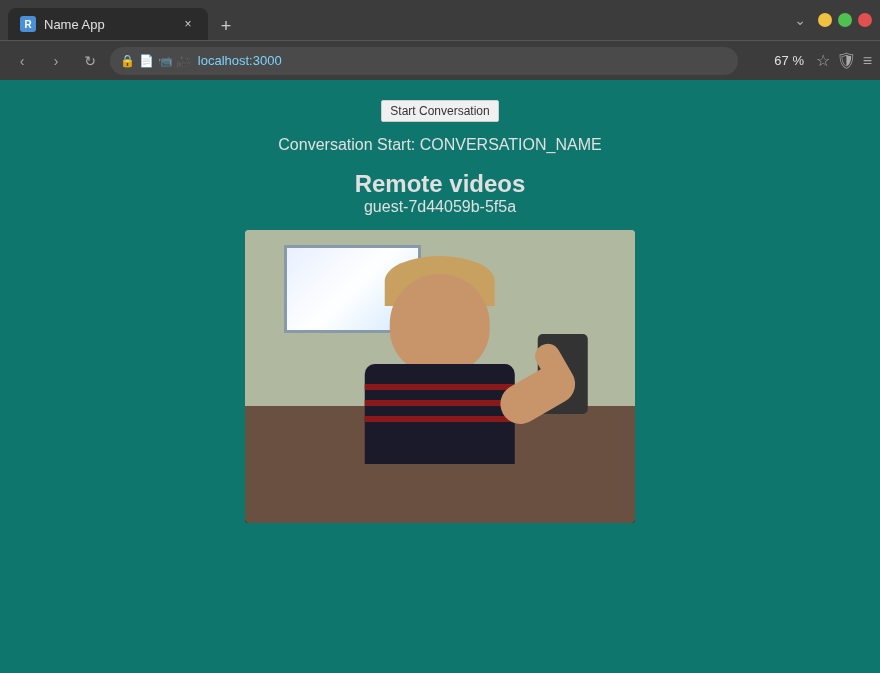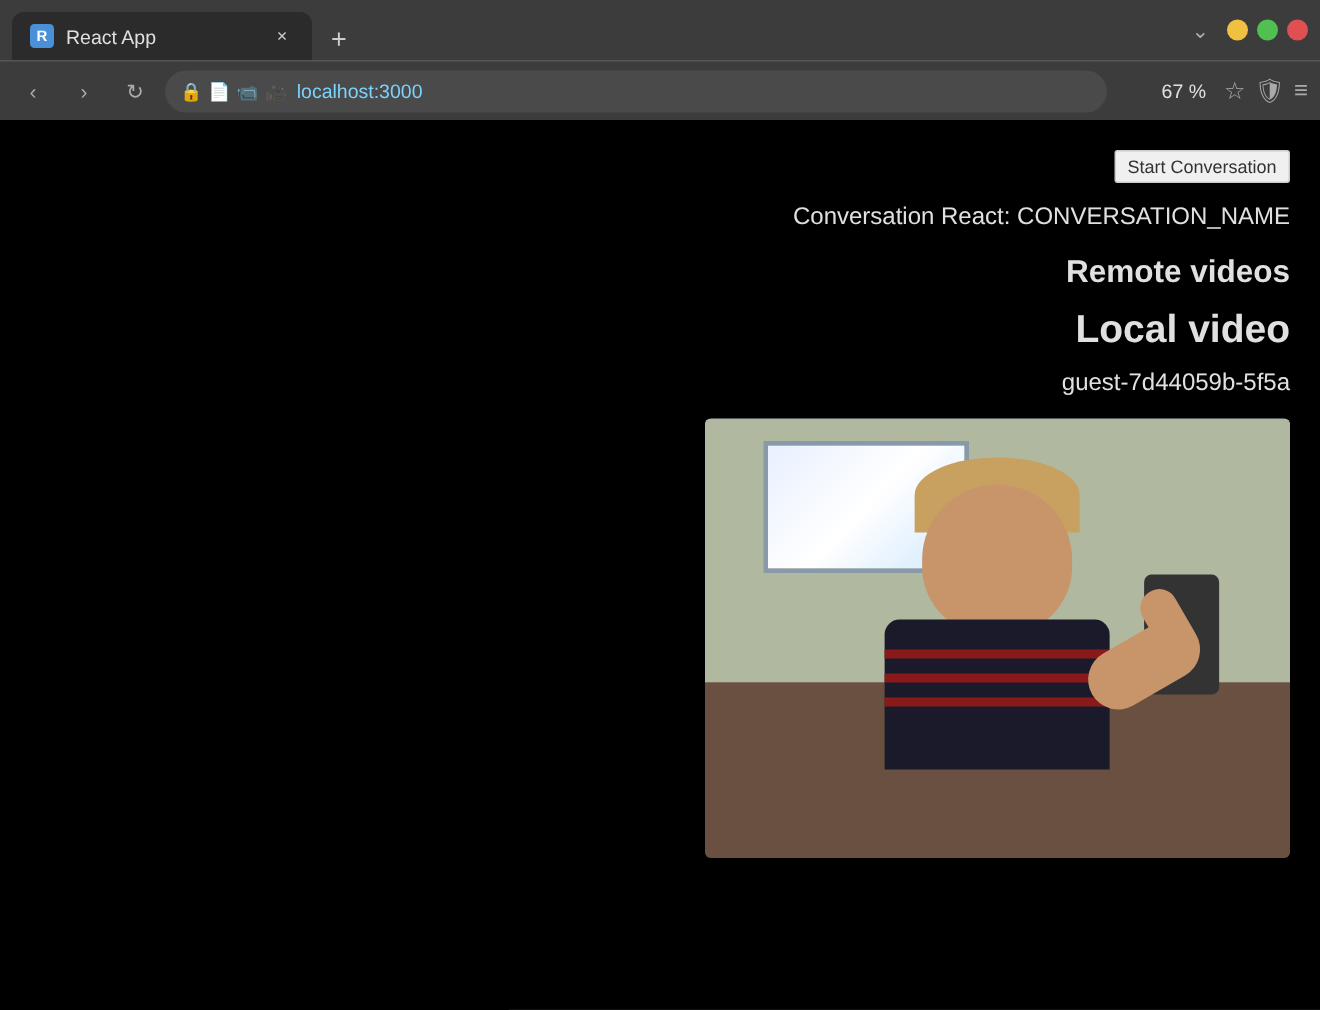--- a/index.html
+++ b/index.html
@@ -184,24 +184,24 @@
 
     .shield-icon, .menu-icon {
       color: #aaa;
       font-size: 16px;
       cursor: pointer;
     }
 
     
     .page-content {
       flex: 1;
-      background: #000000;
+      background: #0f766e;
       display: flex;
       flex-direction: column;
-      align-items: flex-end;
+      align-items: center;
       padding: 20px;
       overflow-y: auto;
     }
 
     .start-conversation-btn {
       background: #f0f0f0;
       color: #333;
       border: 1px solid #ccc;
       padding: 3px 8px;
       font-size: 12px;
@@ -211,23 +211,22 @@
     }
 
     .conversation-name {
       color: #e0e0e0;
       font-size: 16px;
       margin-bottom: 16px;
     }
 
     .remote-videos-heading {
       color: #e0e0e0;
-      font-size: 21px;
+      font-size: 24px;
       font-weight: bold;
-      margin-bottom: 10px;
     }
 
     .local-video-heading {
       color: #e0e0e0;
       font-size: 26px;
       font-weight: bold;
       margin-bottom: 12px;
     }
 
     .guest-id {
@@ -399,21 +398,21 @@
 <body>
 
 <div class="browser-window">
 
   <div class="title-bar">
     <div class="tab-area">
       <div class="tab">
         <div class="tab-favicon">
           <span>R</span>
         </div>
-        <span class="tab-title">React App</span>
+        <span class="tab-title">Name App</span>
         <span class="tab-close">×</span>
       </div>
       <div class="new-tab-btn">+</div>
     </div>
     <span class="chevron-down">⌄</span>
     <div class="title-bar-controls">
       <div class="window-btn btn-minimize"></div>
       <div class="window-btn btn-maximize"></div>
       <div class="window-btn btn-close"></div>
     </div>
@@ -440,25 +439,24 @@
     <div class="nav-right">
       <span class="shield-icon">🛡</span>
       <span class="menu-icon">≡</span>
     </div>
   </div>
 
   <div class="page-content">
 
     <button class="start-conversation-btn">Start Conversation</button>
 
-    <div class="conversation-name">Conversation React: CONVERSATION_NAME</div>
+    <div class="conversation-name">Conversation Start: CONVERSATION_NAME</div>
 
     <h2 class="remote-videos-heading">Remote videos</h2>
 
-    <h2 class="local-video-heading">Local video</h2>
 
     <div class="guest-id">guest-7d44059b-5f5a</div>
 
     <div class="video-container">
       <div class="video-placeholder">
 
         <div class="room-bg">
 
           <div class="bg-wall"></div>
 

